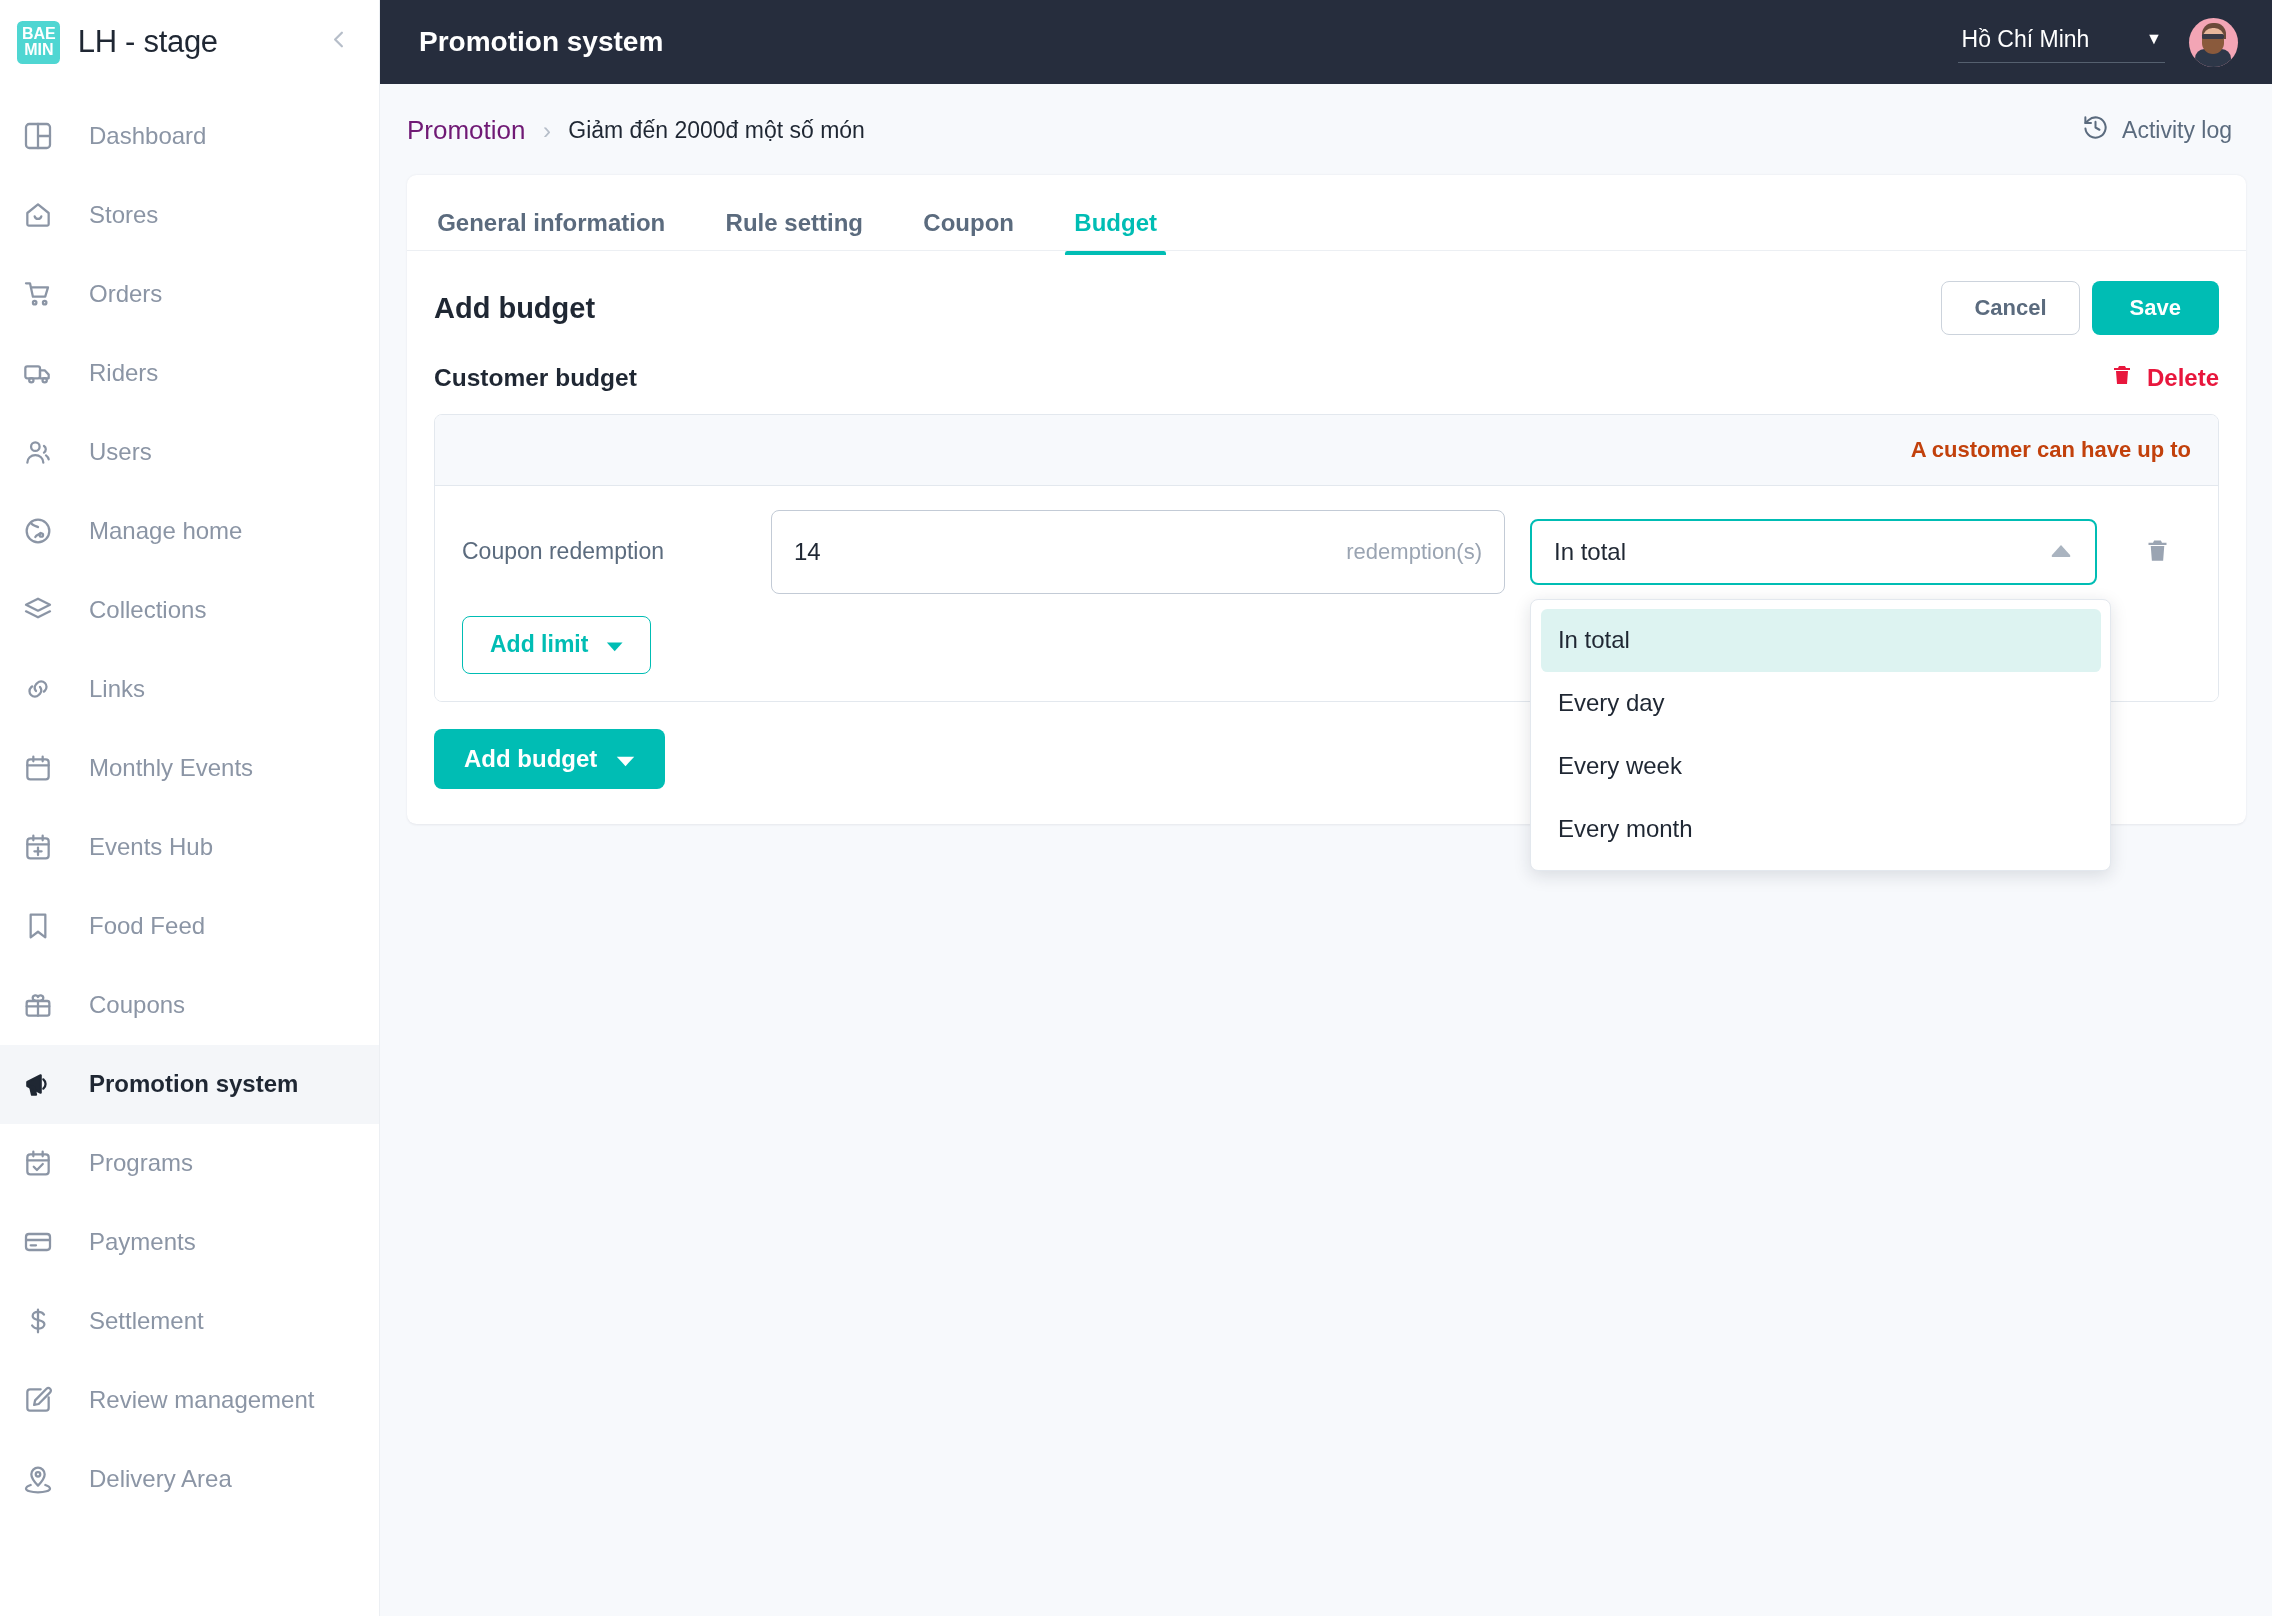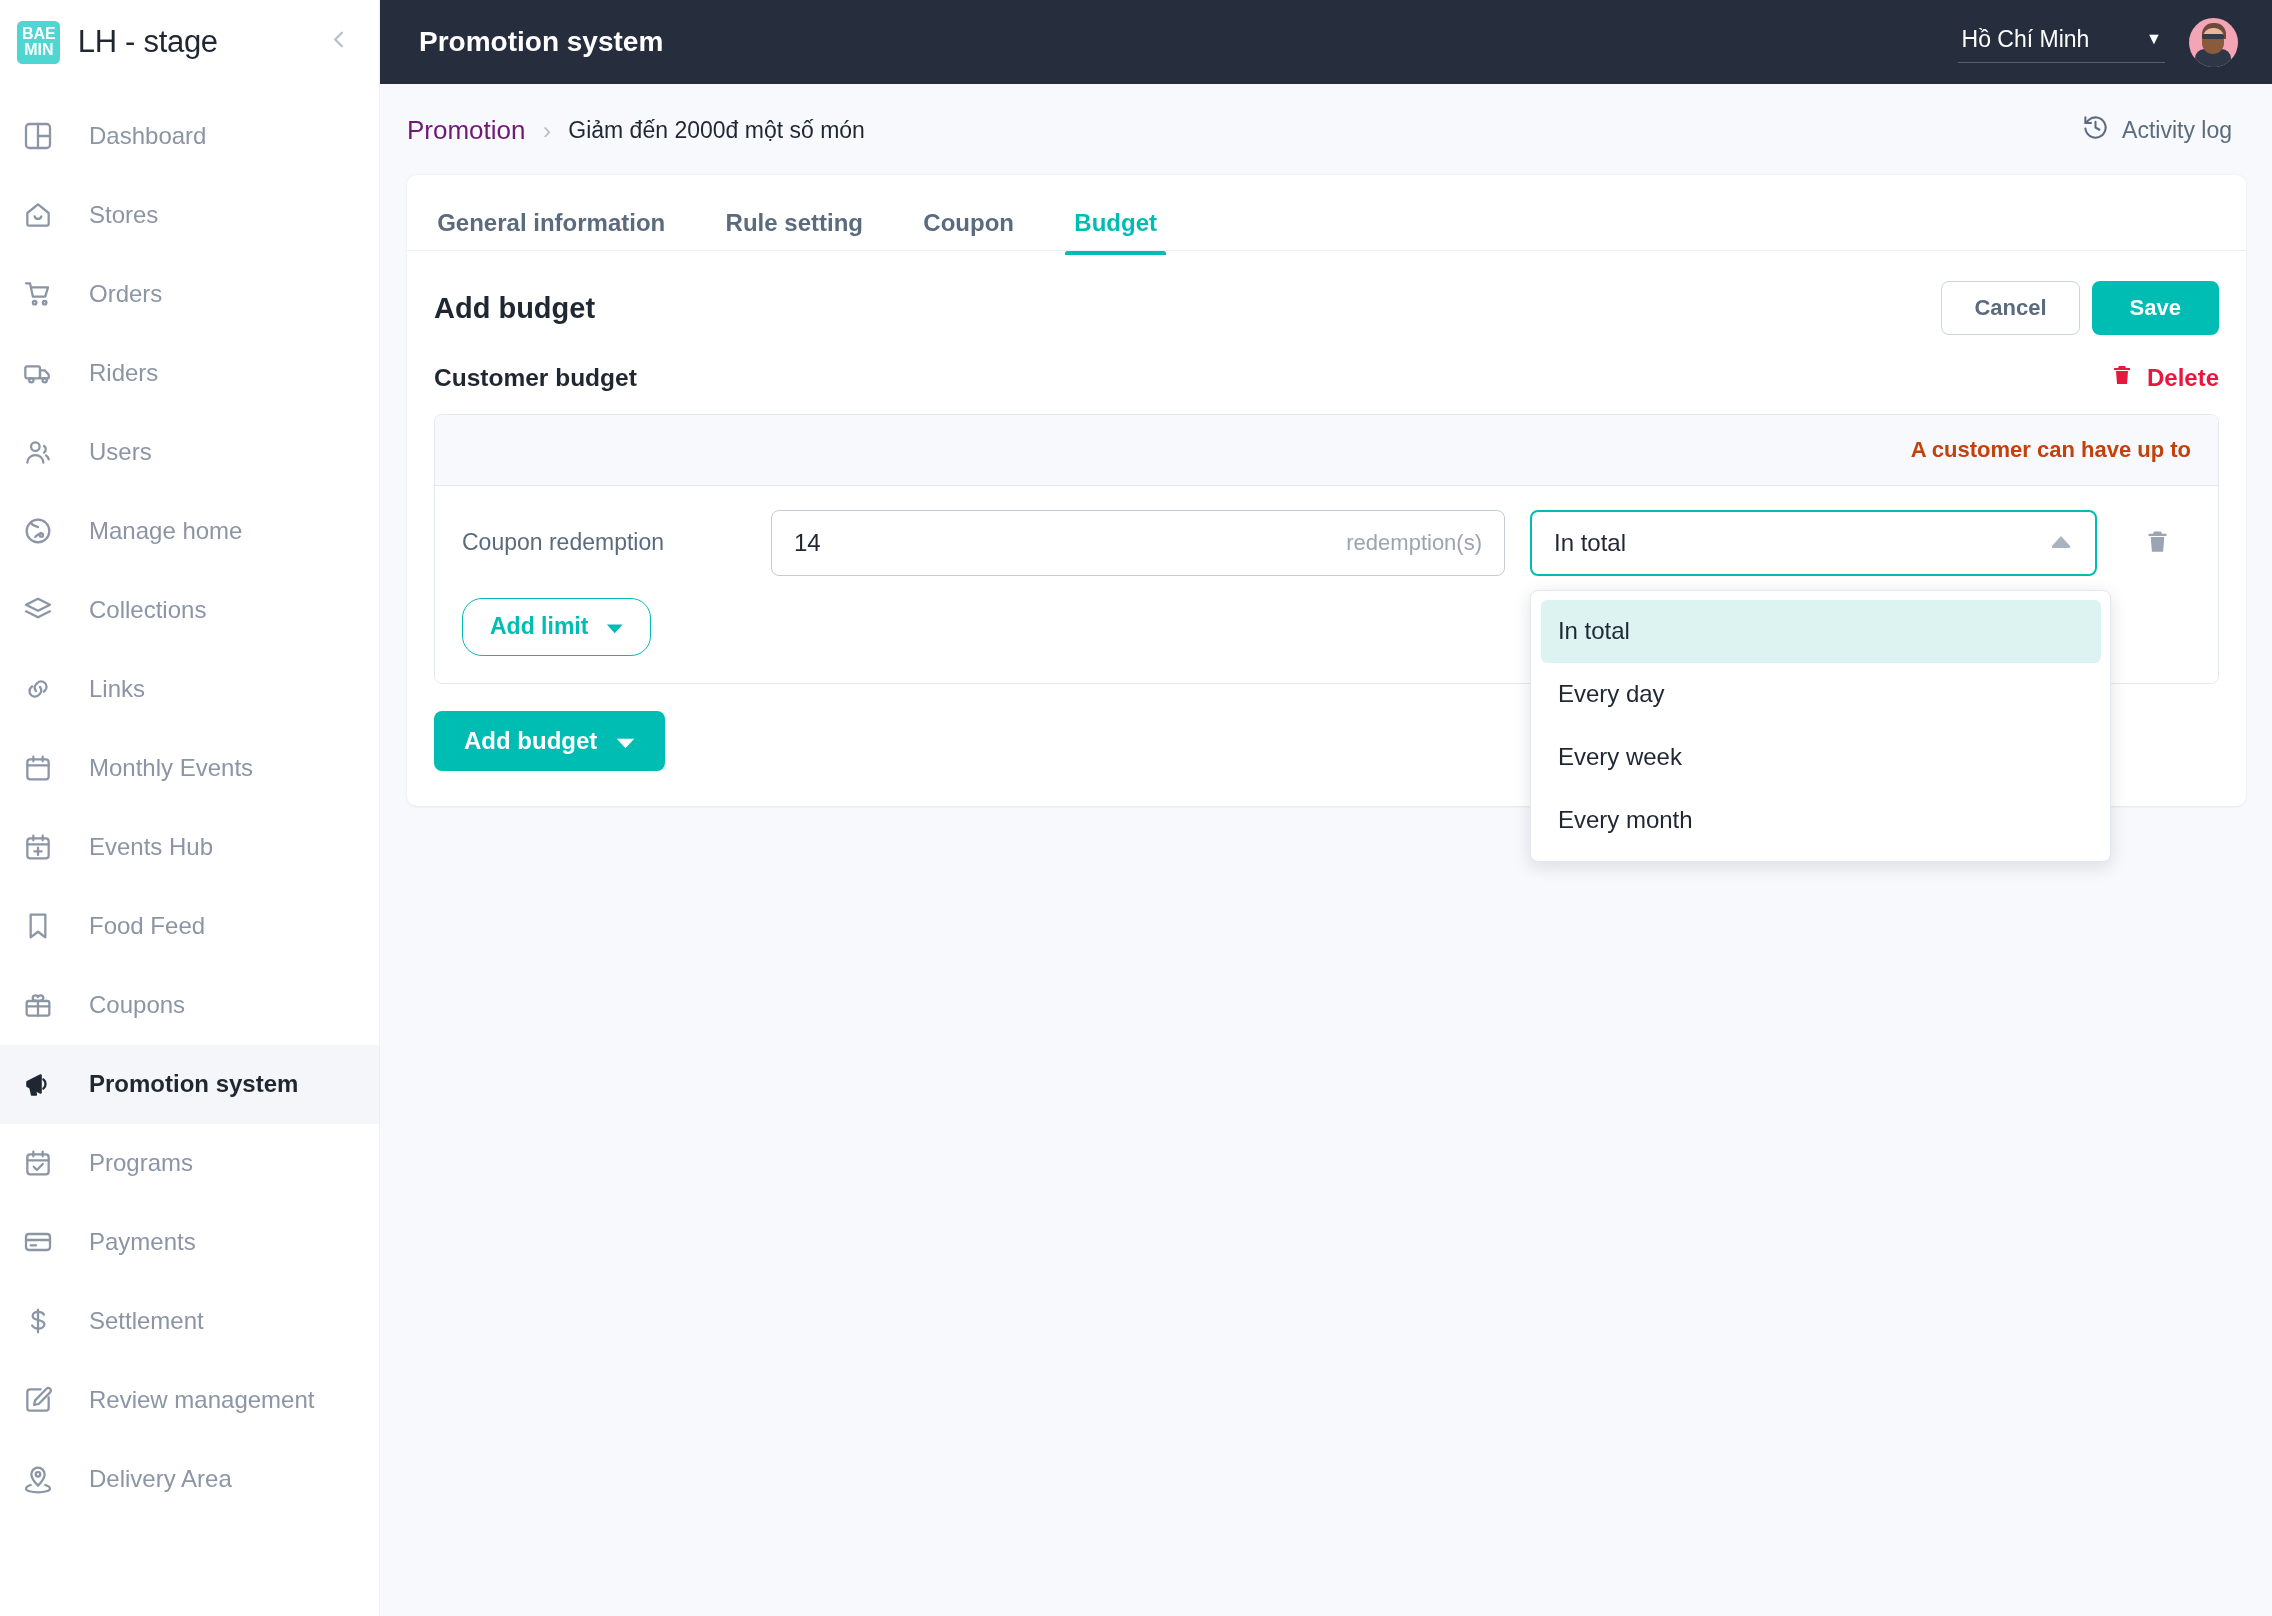--- a/index.html
+++ b/index.html
@@ -107,21 +107,21 @@
   }
   .panel-head {
     background: #f7f9fc; border-bottom: 0.8px solid #e3e8ee; border-radius: 7px 7px 0 0;
     padding: 22px 27px; font-size: 22px; color: #c2410c; font-weight: bold; text-align: right;
   }
   .panel-body { padding: 24px 27px 27px 27px; background: #ffffff; border-radius: 0 0 7px 7px; }
 
   .limit-row { display: flex; align-items: center; }
   .limit-label { font-size: 23px; color: #5b6b7e; width: 309px; flex: 0 0 309px; }
   .num-field {
-    position: relative; width: 734px; flex: 0 0 734px; height: 66px;
+    position: relative; width: 734px; flex: 0 0 734px; height: 84px;
     border: 1.2px solid #c3cbd6; border-radius: 8px; display: flex; align-items: center;
     padding: 1px 22px; background: #ffffff; gap: 32px;
   }
   .num-field input {
     border: none; outline: none; font-size: 24px; color: #1f2733; width: 100%;
     font-family: "Liberation Sans", sans-serif; background: transparent;
   }
   .num-suffix { font-size: 22px; color: #9aa4b2; white-space: nowrap; }
 
   .select-wrap { position: relative; margin-left: 25px; width: 567px; flex: 0 0 567px; }
@@ -141,21 +141,21 @@
   .dd-item {
     font-size: 24px; color: #1f2733; padding: 17.4px 17.4px; border-radius: 6.3px; cursor: pointer;
   }
   .dd-item.selected { background: #ddf3f1; }
 
   .trash-cell { margin-left: 47px; display: flex; align-items: center; cursor: pointer; }
   .trash-cell svg { fill: #9aa4b2; }
 
   .btn-outline-teal {
     margin-top: 22px; height: 58px; padding: 0 27px; background: #ffffff;
-    border: 1.6px solid #00bdb4; border-radius: 20px; color: #00bdb4;
+    border: 1.6px solid #00bdb4; border-radius: 8px; color: #00bdb4;
     font-size: 23px; font-weight: bold; display: inline-flex; align-items: center; cursor: pointer;
   }
   .btn-outline-teal .tri { margin-left: 17.4px; }
   .btn-outline-teal .tri svg { fill: #00bdb4; }
 
   .btn-solid-teal {
     margin: 27px 0 35px 27px; height: 60px; padding: 0 30px; background: #00bdb4;
     border: none; border-radius: 8px; color: #ffffff; font-size: 24px; font-weight: bold;
     display: inline-flex; align-items: center; cursor: pointer;
   }

